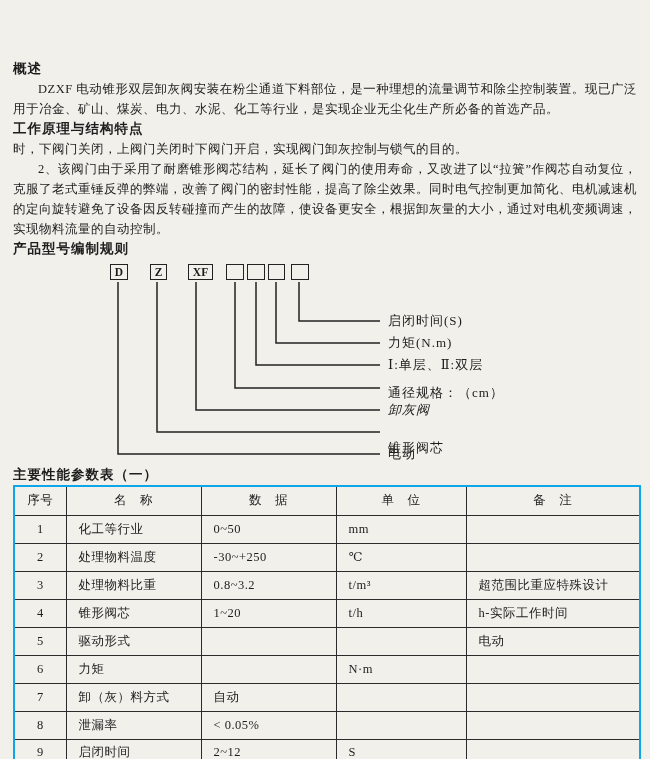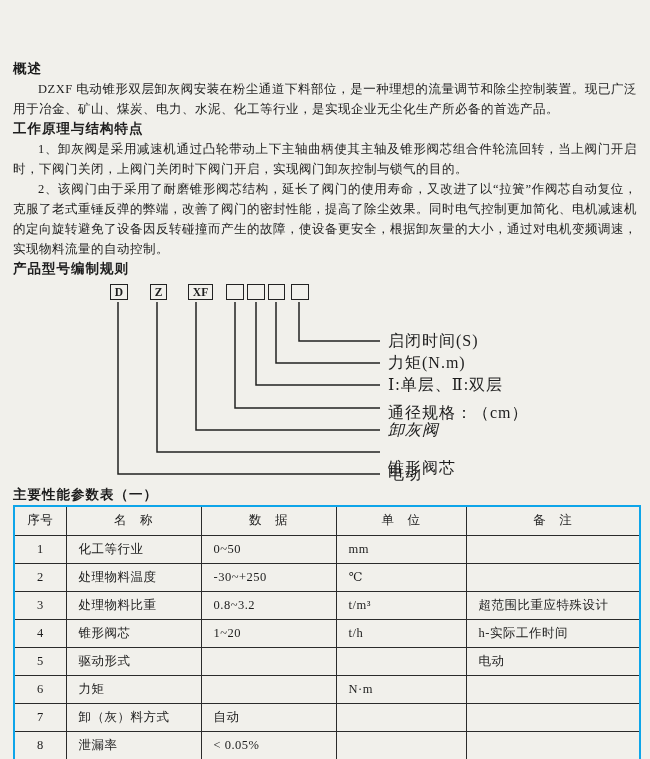--- a/index.html
+++ b/index.html
@@ -37,21 +37,21 @@
   .code-box {
     position:absolute; top:5px; height:14px;
     border:1.3px solid #222;
     display:flex; align-items:center; justify-content:center;
     font-size:11.5px; font-weight:bold;
     background:transparent;
   }
   .connectors { position:absolute; left:0; top:0; }
   .dlabel {
     position:absolute; left:388px;
-    font-size:16px; line-height:20px; height:20px;
+    font-size:13px; line-height:20px; height:20px;
     letter-spacing:1px; white-space:nowrap;
   }
 
   
   .tbl-head { margin-top:0; }
   table.params {
     border-collapse:collapse;
     table-layout:fixed;
     width:626px;
     border:2px solid #0ea5e9;
@@ -75,21 +75,20 @@
 </head>
 <body>
 
 <div class="page">
 
   <div class="head">概述</div>
   <div class="line first">DZXF 电动锥形双层卸灰阀安装在粉尘通道下料部位，是一种理想的流量调节和除尘控制装置。现已广泛应</div>
   <div class="line para-end">用于冶金、矿山、煤炭、电力、水泥、化工等行业，是实现企业无尘化生产所必备的首选产品。</div>
 
   <div class="head">工作原理与结构特点</div>
-  <div class="line first">1、卸灰阀是采用减速机通过凸轮带动上下主轴曲柄使其主轴及锥形阀芯组合件轮流回转，当上阀门开启</div>
   <div class="line para-end">时，下阀门关闭，上阀门关闭时下阀门开启，实现阀门卸灰控制与锁气的目的。</div>
   <div class="line first">2、该阀门由于采用了耐磨锥形阀芯结构，延长了阀门的使用寿命，又改进了以“拉簧”作阀芯自动复位，</div>
   <div class="line">克服了老式重锤反弹的弊端，改善了阀门的密封性能，提高了除尘效果。同时电气控制更加简化、电机减速机</div>
   <div class="line">的定向旋转避免了设备因反转碰撞而产生的故障，使设备更安全，根据卸灰量的大小，通过对电机变频调速，</div>
   <div class="line para-end">实现物料流量的自动控制。</div>
 
   <div class="head">产品型号编制规则</div>
 
   <div class="diagram">
     <svg class="connectors" width="650" height="206" viewBox="0 0 650 206">

